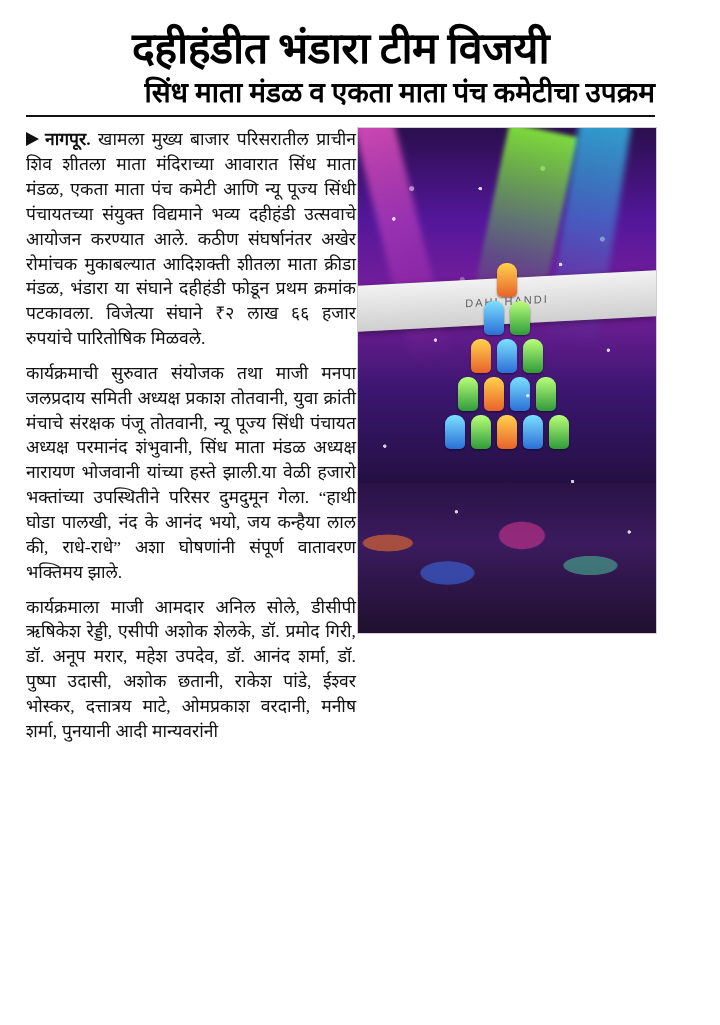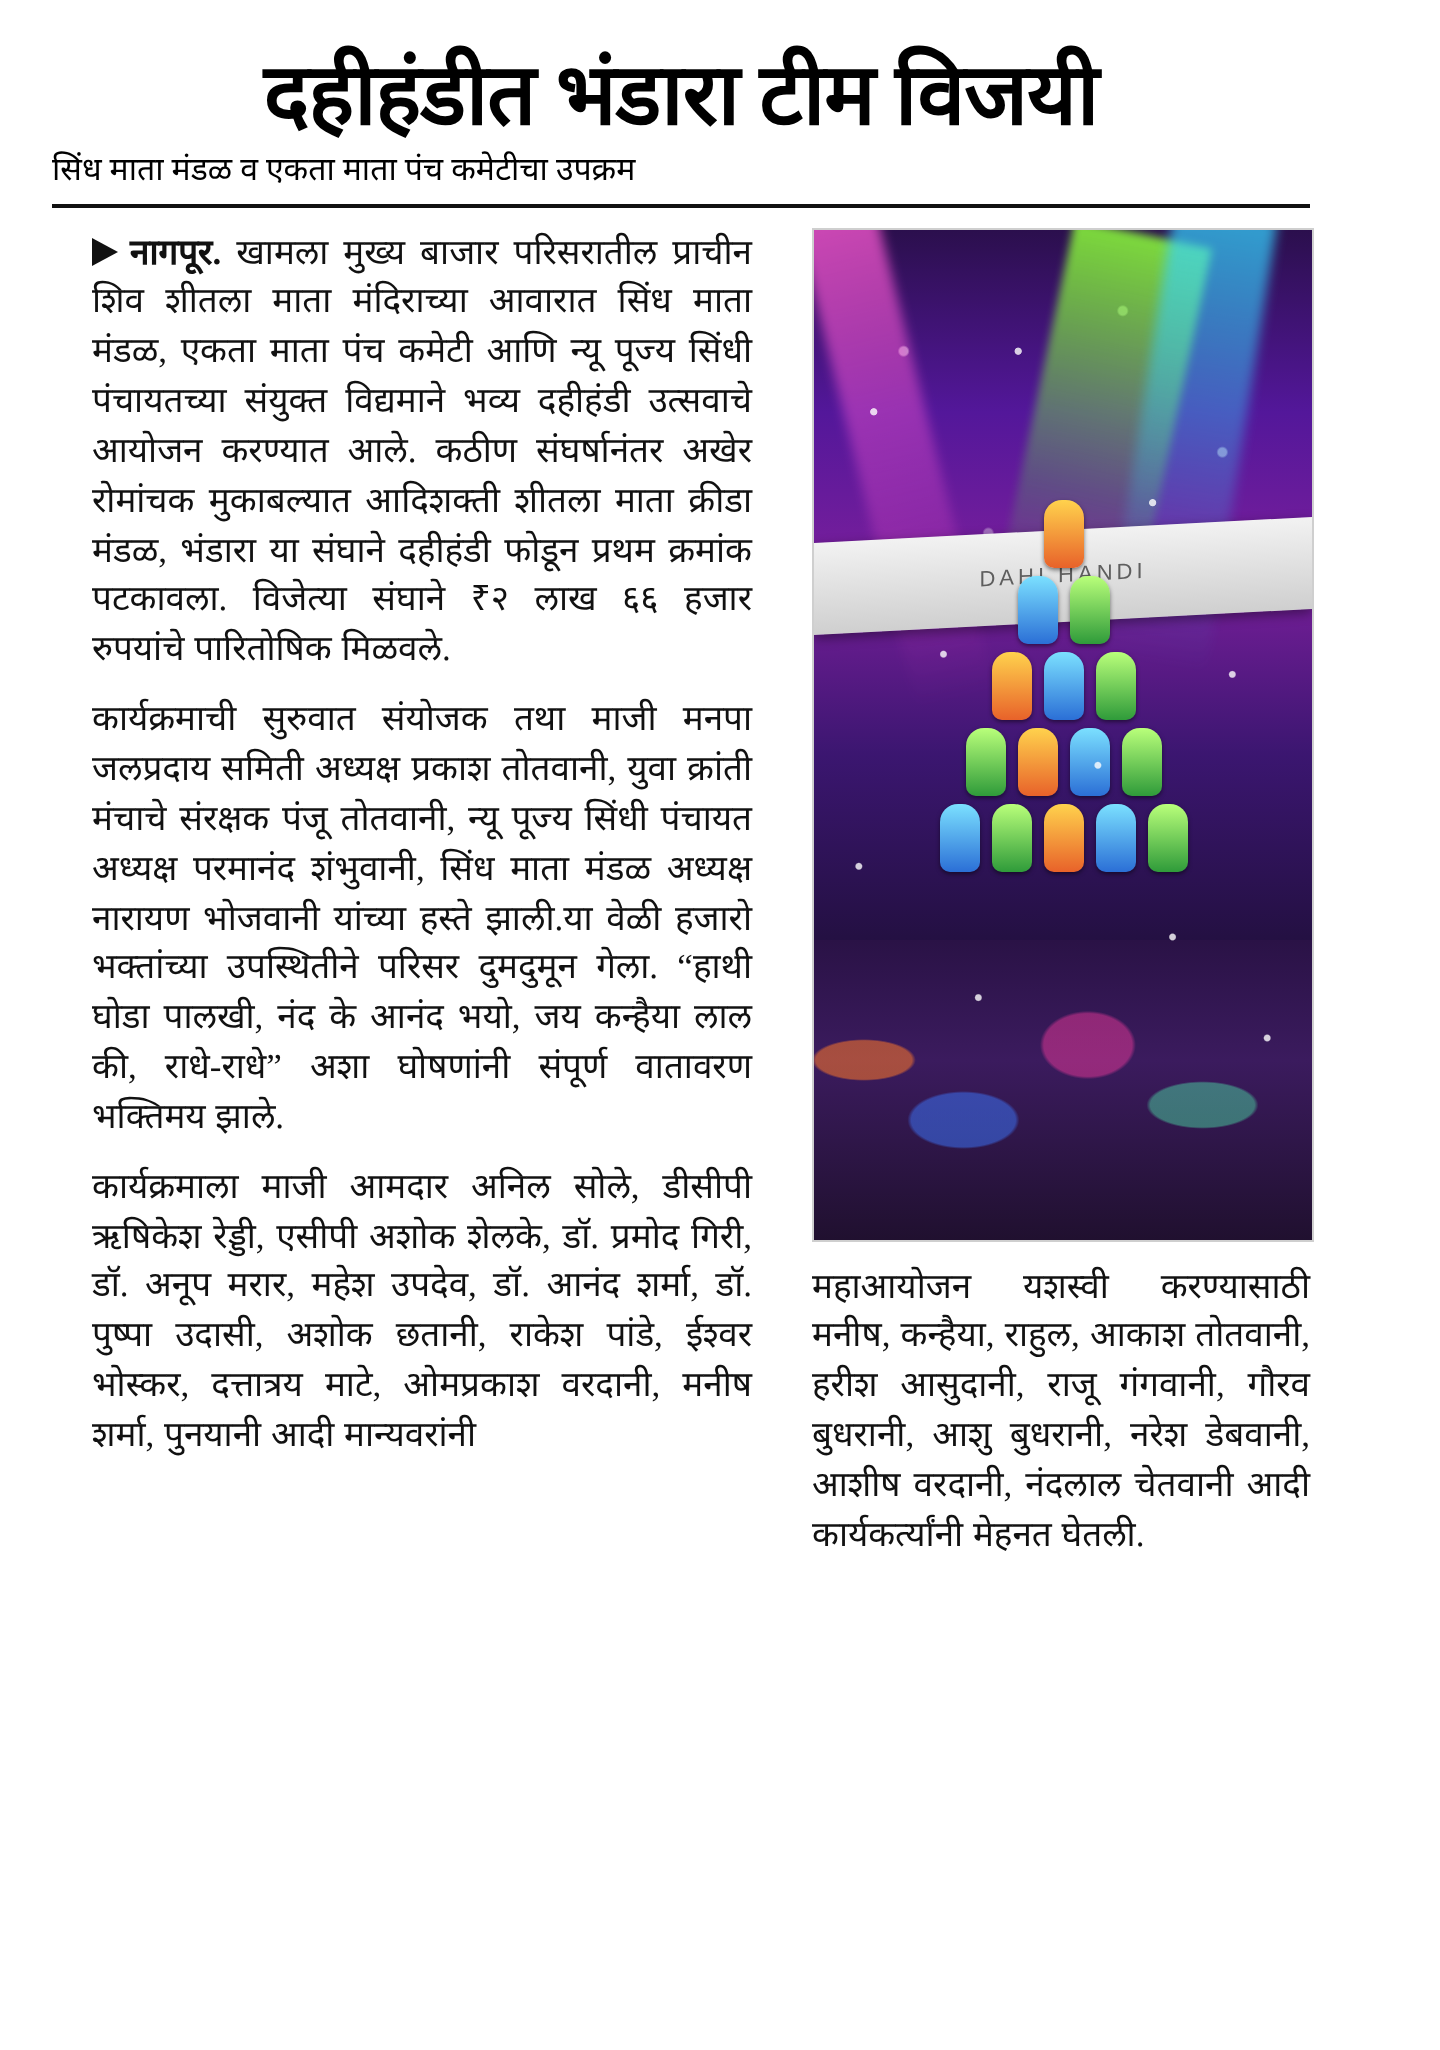--- a/index.html
+++ b/index.html
@@ -23,37 +23,36 @@
     font-weight:700;
     font-size:43px;
     line-height:1.05;
     letter-spacing:-0.5px;
     text-align:center;
     margin:4px 0 2px 0;
     color:#000;
   }
   .subhead{
     font-family:"Liberation Serif", serif;
-    font-weight:400;
-    font-size:16px;
+    font-weight:700;
+    font-size:28px;
     line-height:1.15;
-    text-align:left;
+    text-align:right;
     margin:6px 0 6px 0;
     color:#000;
   }
   .rule{
     height:2px;
     background:#111;
     margin:6px 0 10px 0;
   }
   .content{
     display:flex;
-    gap:30px;
+    gap:1px;
     height:860px;
-    margin-left:20px;
   }
   .col-left{
     width:330px;
     flex:0 0 330px;
   }
   .col-right{
     width:330px;
     flex:1 1 auto;
     display:flex;
     flex-direction:column;
@@ -228,18 +227,17 @@
             <div class="pman"></div>
             <div class="pman b"></div>
             <div class="pman g"></div>
           </div>
         </div>
         <div class="crowd"></div>
         <div class="confetti"></div>
       </div>
 
 
-      <p class="para">महाआयोजन यशस्वी करण्यासाठी मनीष, कन्हैया, राहुल, आकाश तोतवानी, हरीश आसुदानी, राजू गंगवानी, गौरव बुधरानी, आशु बुधरानी, नरेश डेबवानी, आशीष वरदानी, नंदलाल चेतवानी आदी कार्यकर्त्यांनी मेहनत घेतली.</p>
 
     </div>
 
   </div>
 </div>
 
 </body></html>

